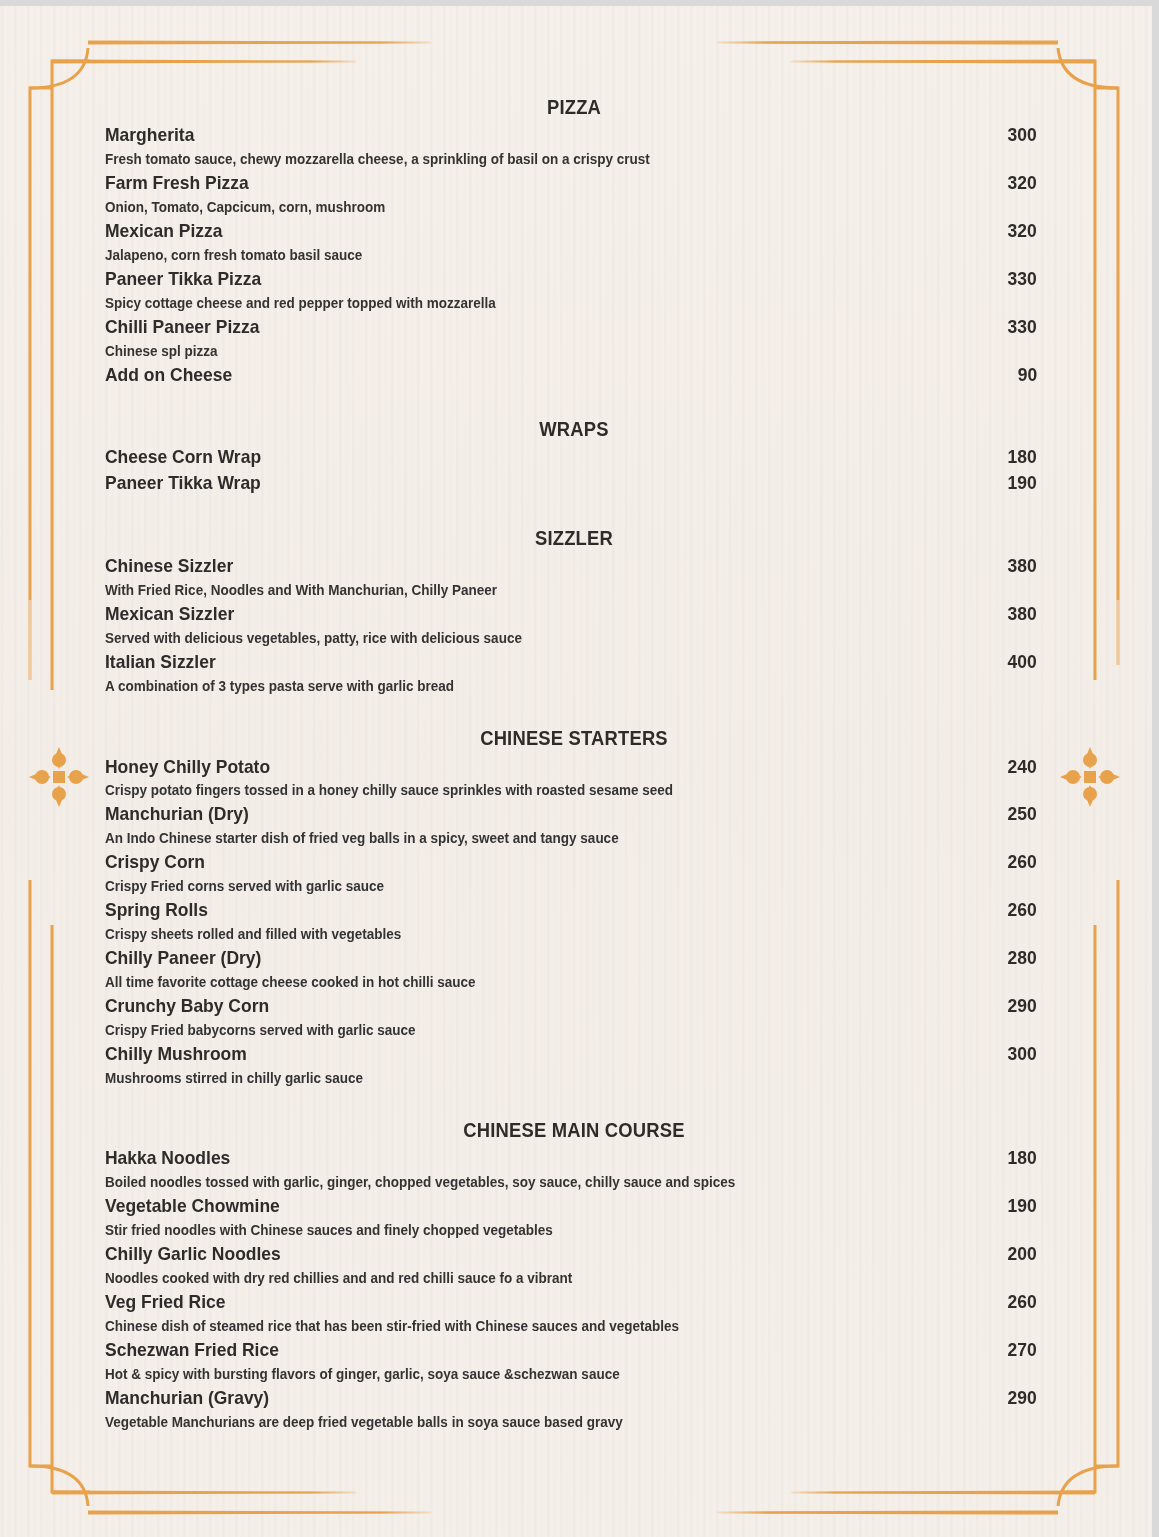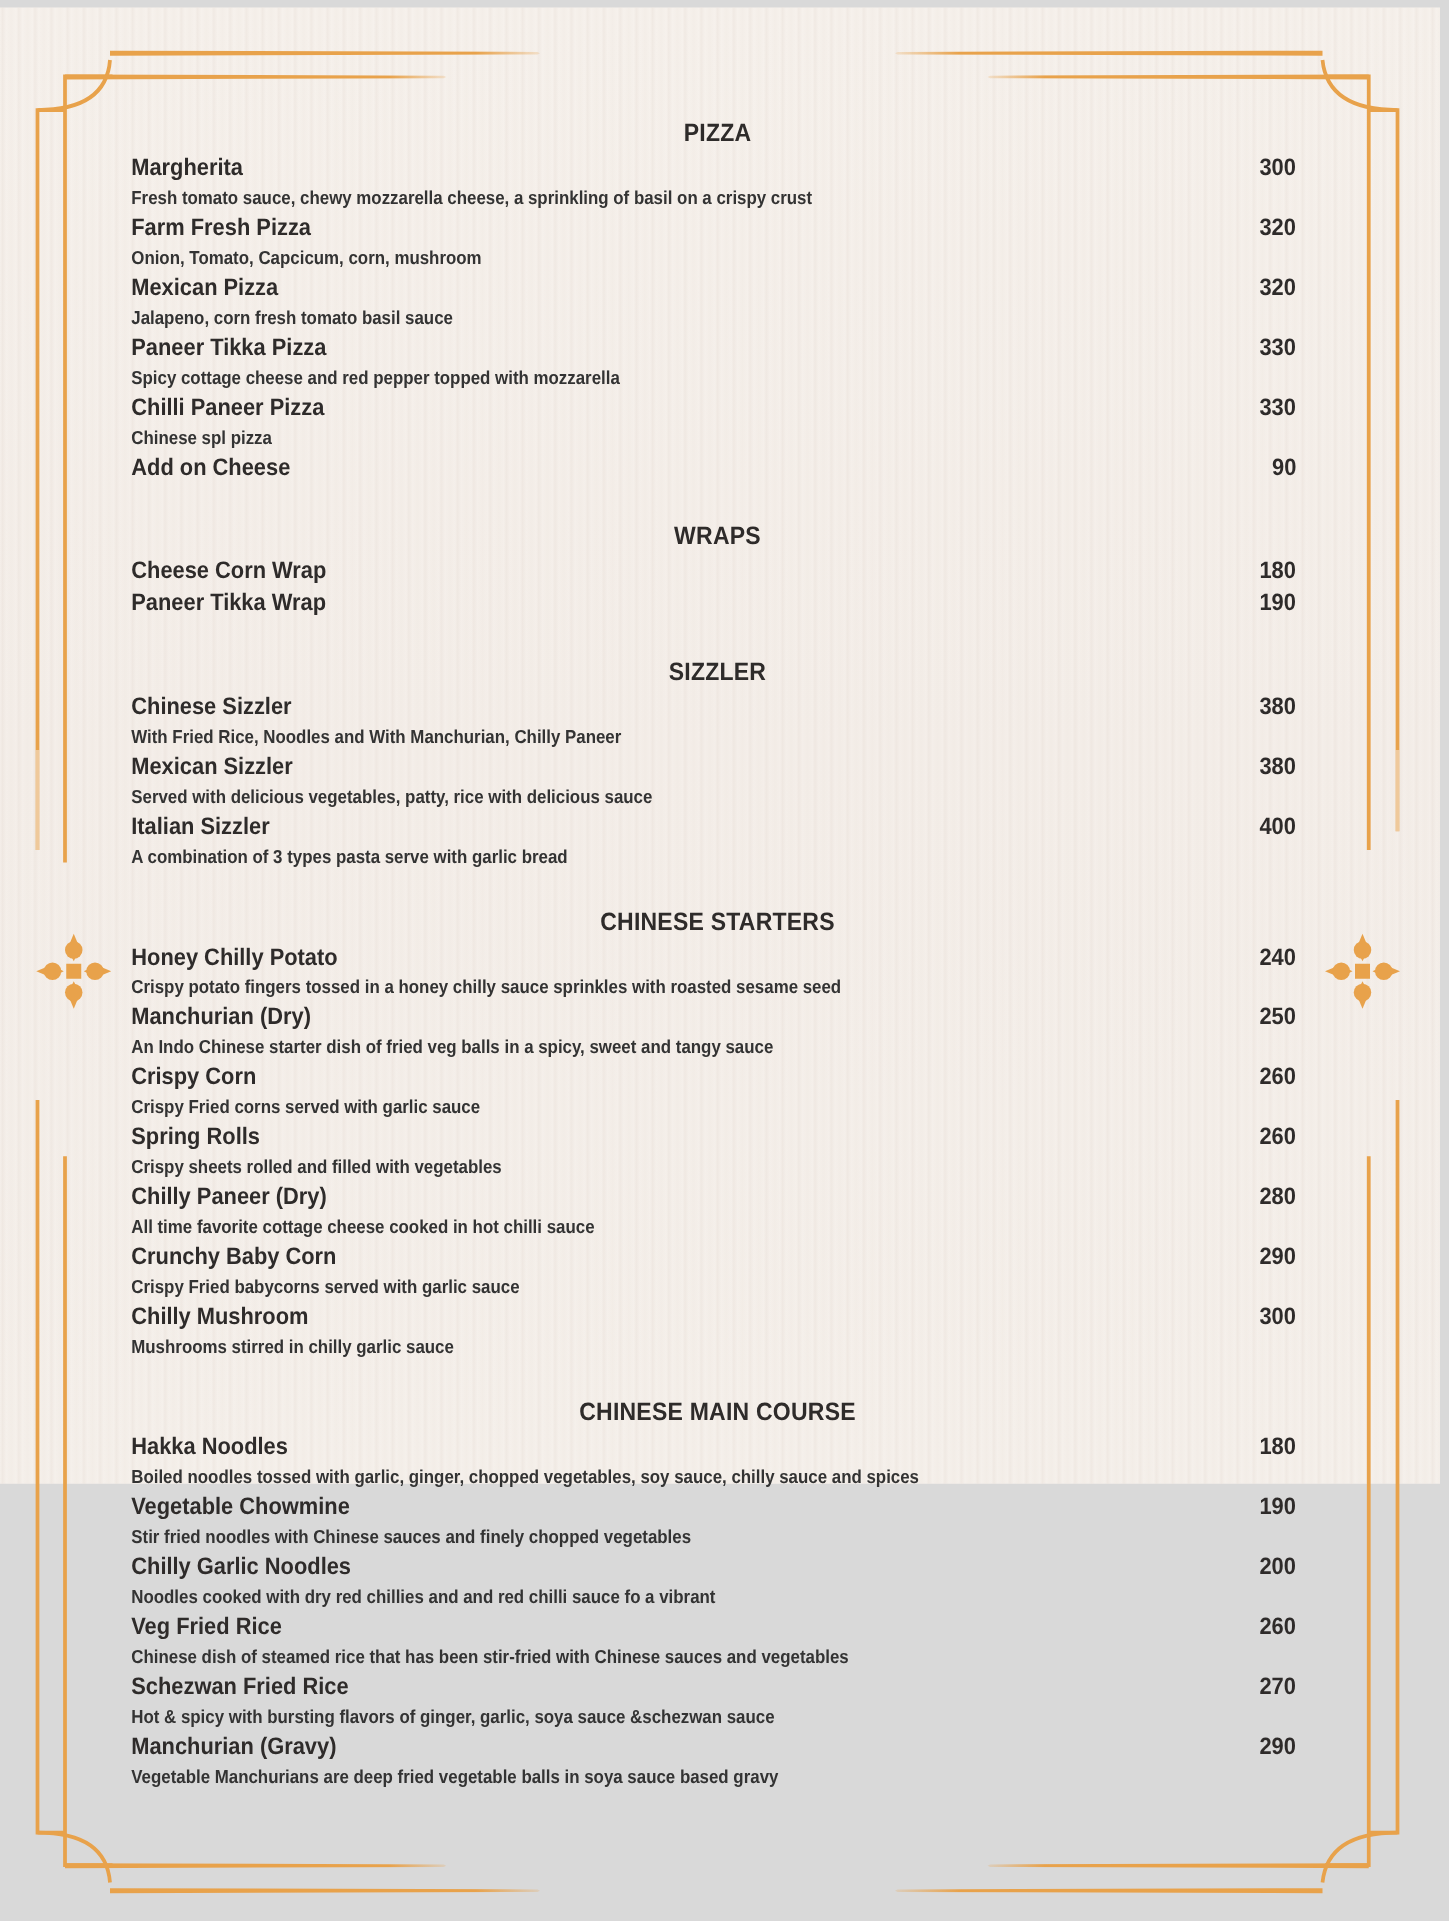--- a/index.html
+++ b/index.html
@@ -2,21 +2,21 @@
 <html><head>
 <meta charset="utf-8">
 <style>
   html, body { margin:0; padding:0; }
   body {
     width:1159px; height:1537px; position:relative; overflow:hidden;
     background:#d9d9d9;
     font-family:"Liberation Sans", "DejaVu Sans", sans-serif;
   }
   .page {
-    position:absolute; left:0; top:6px; width:1152px; height:1181px;
+    position:absolute; left:0; top:6px; width:1152px; height:1531px;
     background:
       repeating-linear-gradient(90deg, rgba(230,220,212,0.0) 0px, rgba(230,220,212,0.35) 2px, rgba(250,245,240,0.0) 5px, rgba(236,228,220,0.25) 9px, rgba(250,245,240,0) 13px),
       linear-gradient(180deg, #f6f1ec 0%, #f4eee9 50%, #f5f0eb 100%);
   }
   .frame { position:absolute; left:0; top:0; }
   .menu {
     position:absolute; left:0; top:0; width:1152px;
     color:#2e2b2a;
   }
   .section-title {

